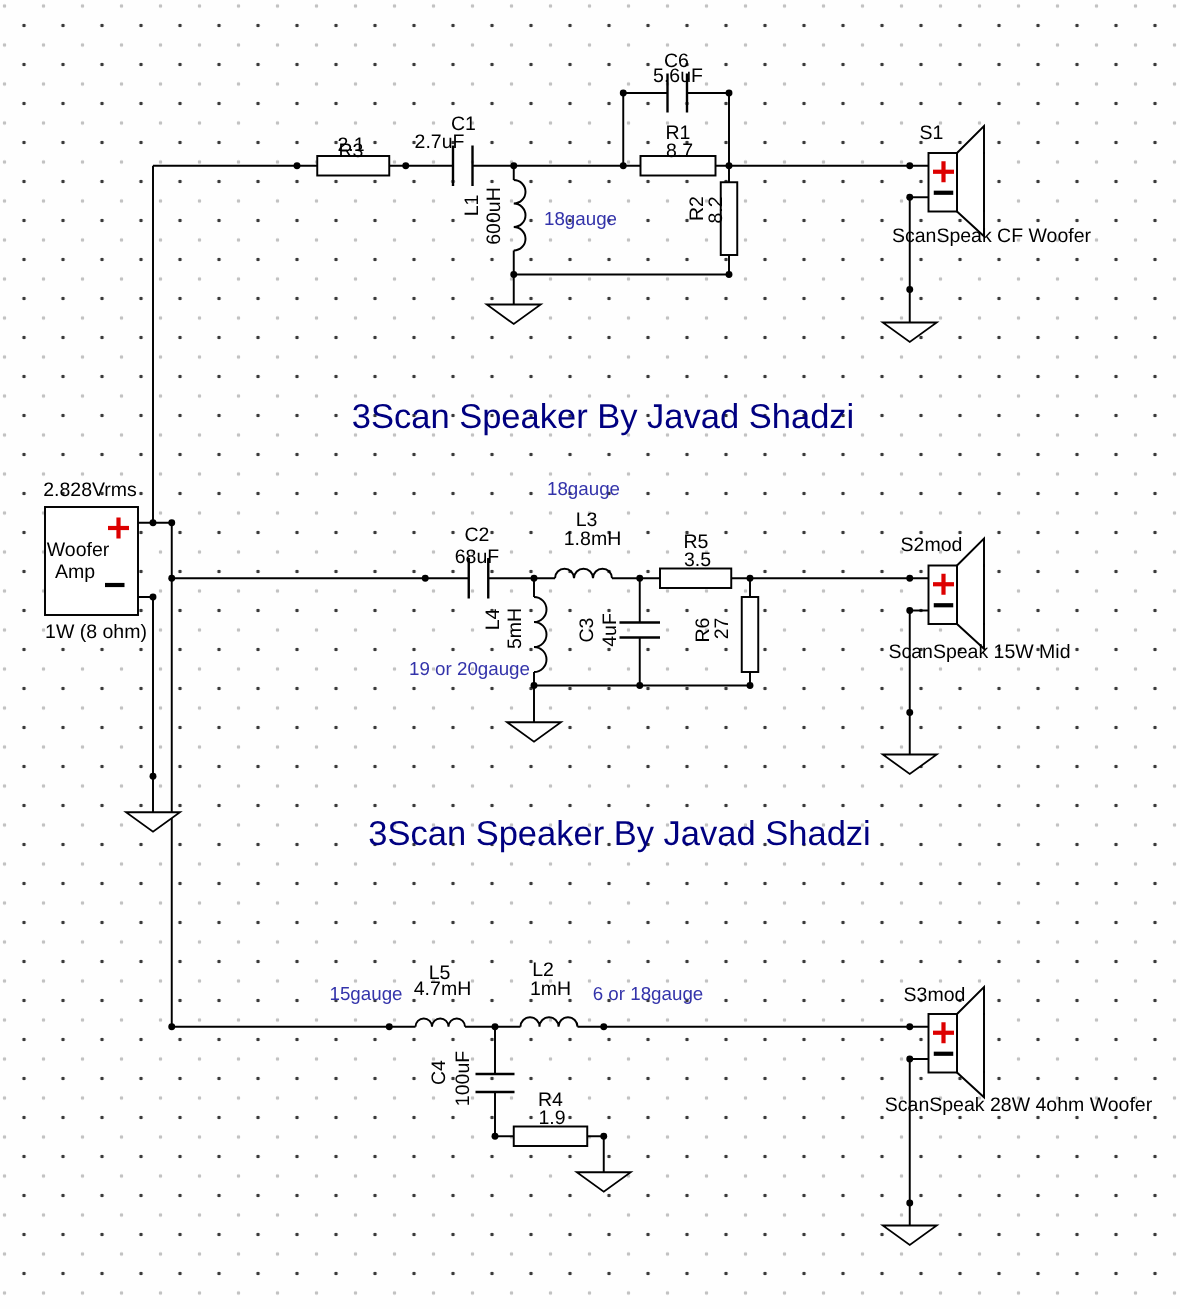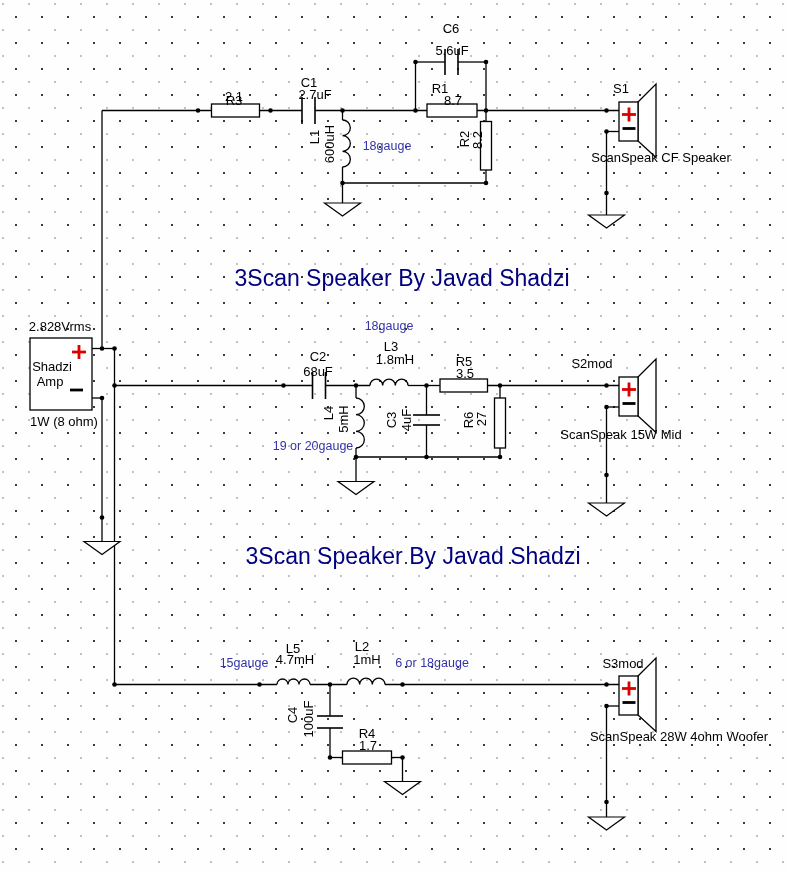--- a/index.html
+++ b/index.html
@@ -153,33 +153,33 @@
       <circle cx="606.5" cy="706" r="2.3" fill="#000000"></circle>
       <circle cx="330" cy="757.5" r="2.3" fill="#000000"></circle>
       <circle cx="402.5" cy="757.5" r="2.3" fill="#000000"></circle>
       <circle cx="606.5" cy="802" r="2.3" fill="#000000"></circle>
     </svg>
 
   <div class="lbl title" style="left:402px;top:278px">3Scan Speaker By Javad Shadzi</div>
   <div class="lbl title" style="left:413px;top:556px">3Scan Speaker By Javad Shadzi</div>
 
   <div class="lbl" style="left:60px;top:326px">2.828Vrms</div>
-  <div class="lbl" style="left:52px;top:366px">Shadzi</div>
+  <div class="lbl" style="left:52px;top:366px">Woofer</div>
   <div class="lbl" style="left:50px;top:381px">Amp</div>
   <div class="lbl" style="left:64px;top:421px">1W (8 ohm)</div>
 
   <div class="lbl" style="left:234px;top:100px">R3</div>
   <div class="lbl" style="left:234px;top:96px">2.1</div>
   <div class="lbl" style="left:309px;top:82px">C1</div>
-  <div class="lbl" style="left:315px;top:94px">2.7uF</div>
+  <div class="lbl" style="left:293px;top:94px">2.7uF</div>
   <div class="lbl v" style="left:314px;top:137px">L1</div>
   <div class="lbl v" style="left:329px;top:144px">600uH</div>
-  <div class="lbl" style="left:451px;top:28px">C6</div>
+  <div class="lbl" style="left:451px;top:40px">C6</div>
   <div class="lbl" style="left:452px;top:50px">5.6uF</div>
-  <div class="lbl" style="left:440px;top:88px">R1</div>
+  <div class="lbl" style="left:452px;top:88px">R1</div>
   <div class="lbl" style="left:453px;top:100px">8.7</div>
   <div class="lbl v" style="left:464px;top:139px">R2</div>
   <div class="lbl v" style="left:477px;top:140px">8.2</div>
   <div class="lbl blue" style="left:387px;top:146px">18gauge</div>
 
   <div class="lbl" style="left:318px;top:356px">C2</div>
   <div class="lbl" style="left:318px;top:371px">68uF</div>
   <div class="lbl" style="left:391px;top:346px">L3</div>
   <div class="lbl" style="left:395px;top:359px">1.8mH</div>
   <div class="lbl" style="left:464px;top:361px">R5</div>
@@ -193,23 +193,23 @@
   <div class="lbl blue" style="left:389px;top:326px">18gauge</div>
   <div class="lbl blue" style="left:313px;top:446px">19 or 20gauge</div>
 
   <div class="lbl" style="left:293px;top:648px">L5</div>
   <div class="lbl" style="left:295px;top:659px">4.7mH</div>
   <div class="lbl" style="left:362px;top:646px">L2</div>
   <div class="lbl" style="left:367px;top:659px">1mH</div>
   <div class="lbl v" style="left:292px;top:715px">C4</div>
   <div class="lbl v" style="left:308px;top:719px">100uF</div>
   <div class="lbl" style="left:367px;top:733px">R4</div>
-  <div class="lbl" style="left:368px;top:745px">1.7</div>
+  <div class="lbl" style="left:368px;top:745px">1.9</div>
   <div class="lbl blue" style="left:244px;top:663px">15gauge</div>
   <div class="lbl blue" style="left:432px;top:663px">6 or 18gauge</div>
 
   <div class="lbl" style="left:621px;top:88px">S1</div>
-  <div class="lbl" style="left:661px;top:157px">ScanSpeak CF Speaker</div>
-  <div class="lbl" style="left:592px;top:363px">S2mod</div>
-  <div class="lbl" style="left:621px;top:434px">ScanSpeak 15W Mid</div>
+  <div class="lbl" style="left:661px;top:157px">ScanSpeak CF Woofer</div>
+  <div class="lbl" style="left:621px;top:363px">S2mod</div>
+  <div class="lbl" style="left:653px;top:434px">ScanSpeak 15W Mid</div>
   <div class="lbl" style="left:623px;top:663px">S3mod</div>
   <div class="lbl" style="left:679px;top:736px">ScanSpeak 28W 4ohm Woofer</div>
 </div>
 
 </body></html>

